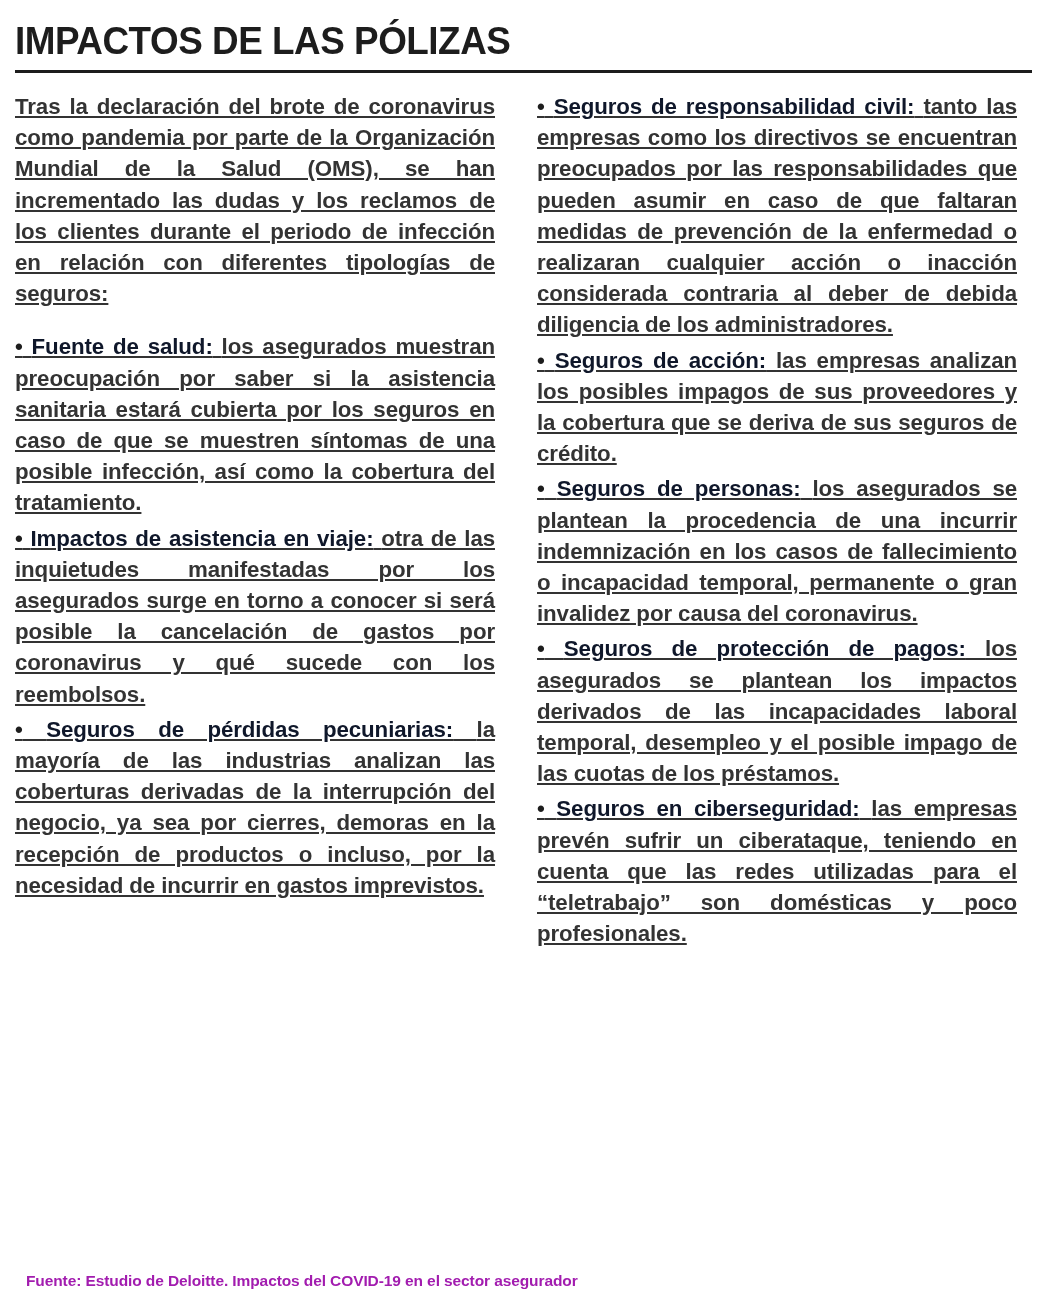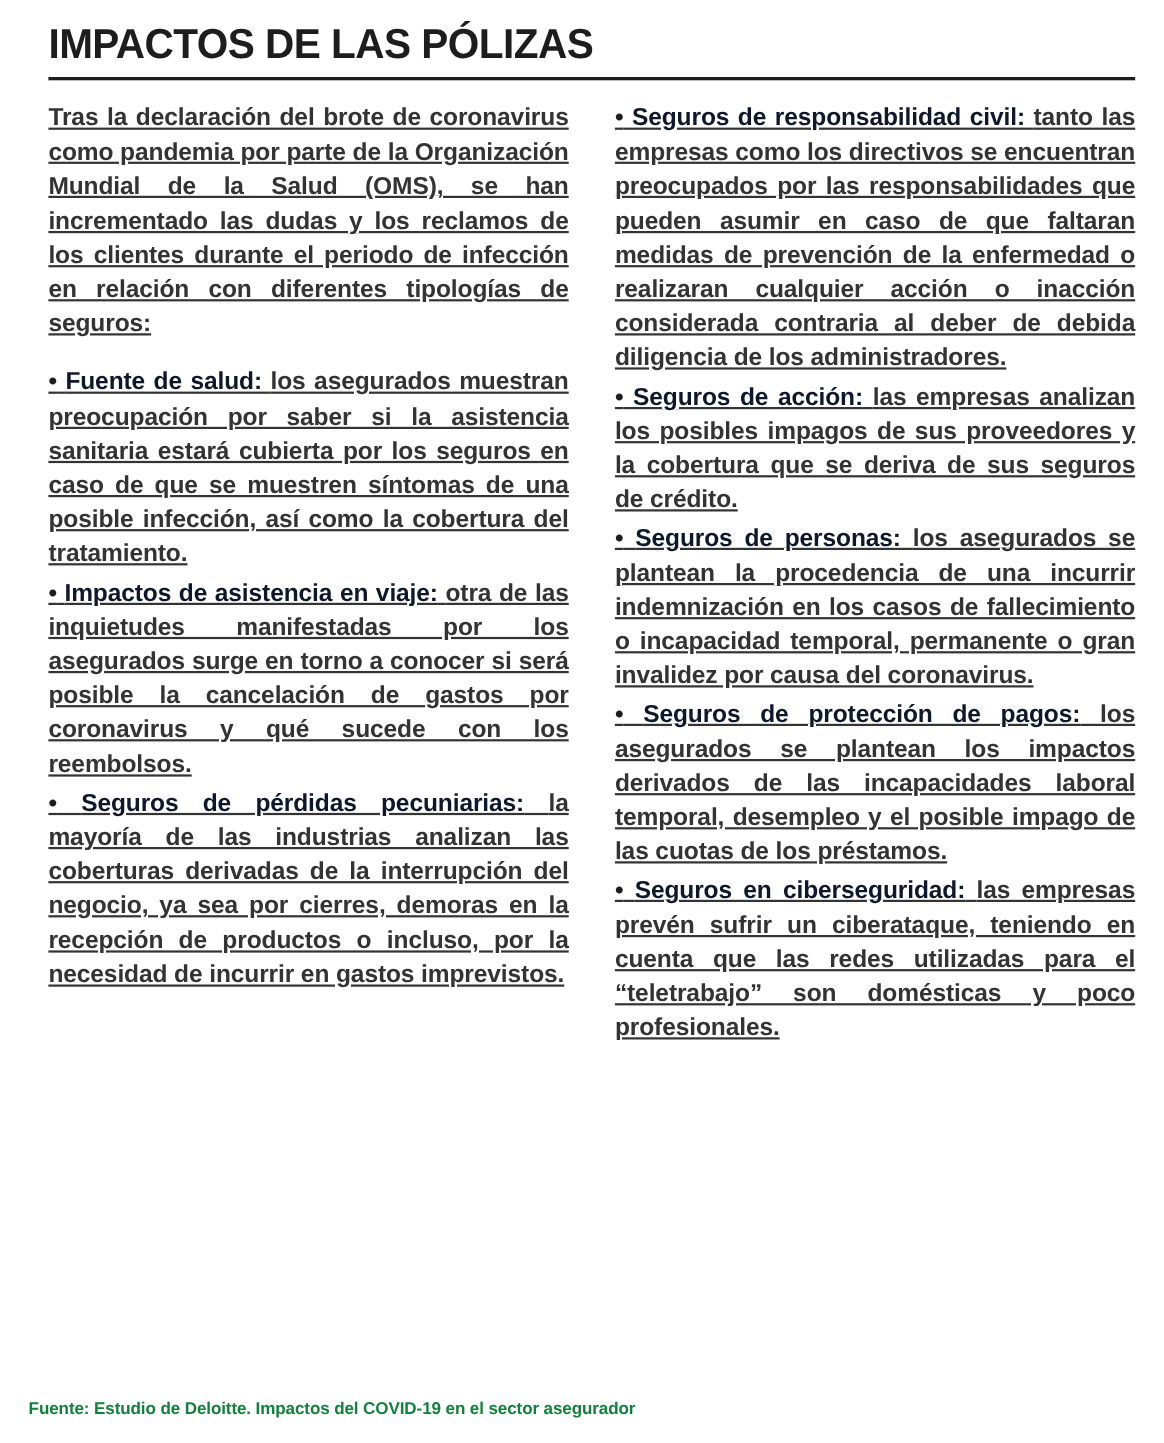--- a/index.html
+++ b/index.html
@@ -11,21 +11,21 @@
     width: 1058px;
     height: 1312px;
     font-family: "Liberation Sans", sans-serif;
     color: #2b2b2b;
     overflow: hidden;
   }
   .page {
     width: 1058px;
     height: 1312px;
     box-sizing: border-box;
-    padding: 18px 26px 10px 44px;
+    padding: 18px 26px 10px 15px;
     position: relative;
   }
   .title {
     font-size: 38px;
     font-weight: bold;
     letter-spacing: -0.5px;
     color: #1d1d1d;
     margin: 4px 0 8px 0;
     line-height: 1.05;
     font-stretch: condensed;
@@ -69,21 +69,21 @@
   .bullet {
     font-weight: bold;
     color: #1d1d1d;
   }
   .source {
     position: absolute;
     left: 26px;
     bottom: 22px;
     font-size: 15.5px;
     font-weight: bold;
-    color: #15803d;
+    color: #a21caf;
     letter-spacing: -0.1px;
   }
 </style>
 </head>
 <body>
 
 <div class="page">
 
   <h1 class="title">IMPACTOS DE LAS PÓLIZAS</h1>
   <div class="title-rule"></div>

